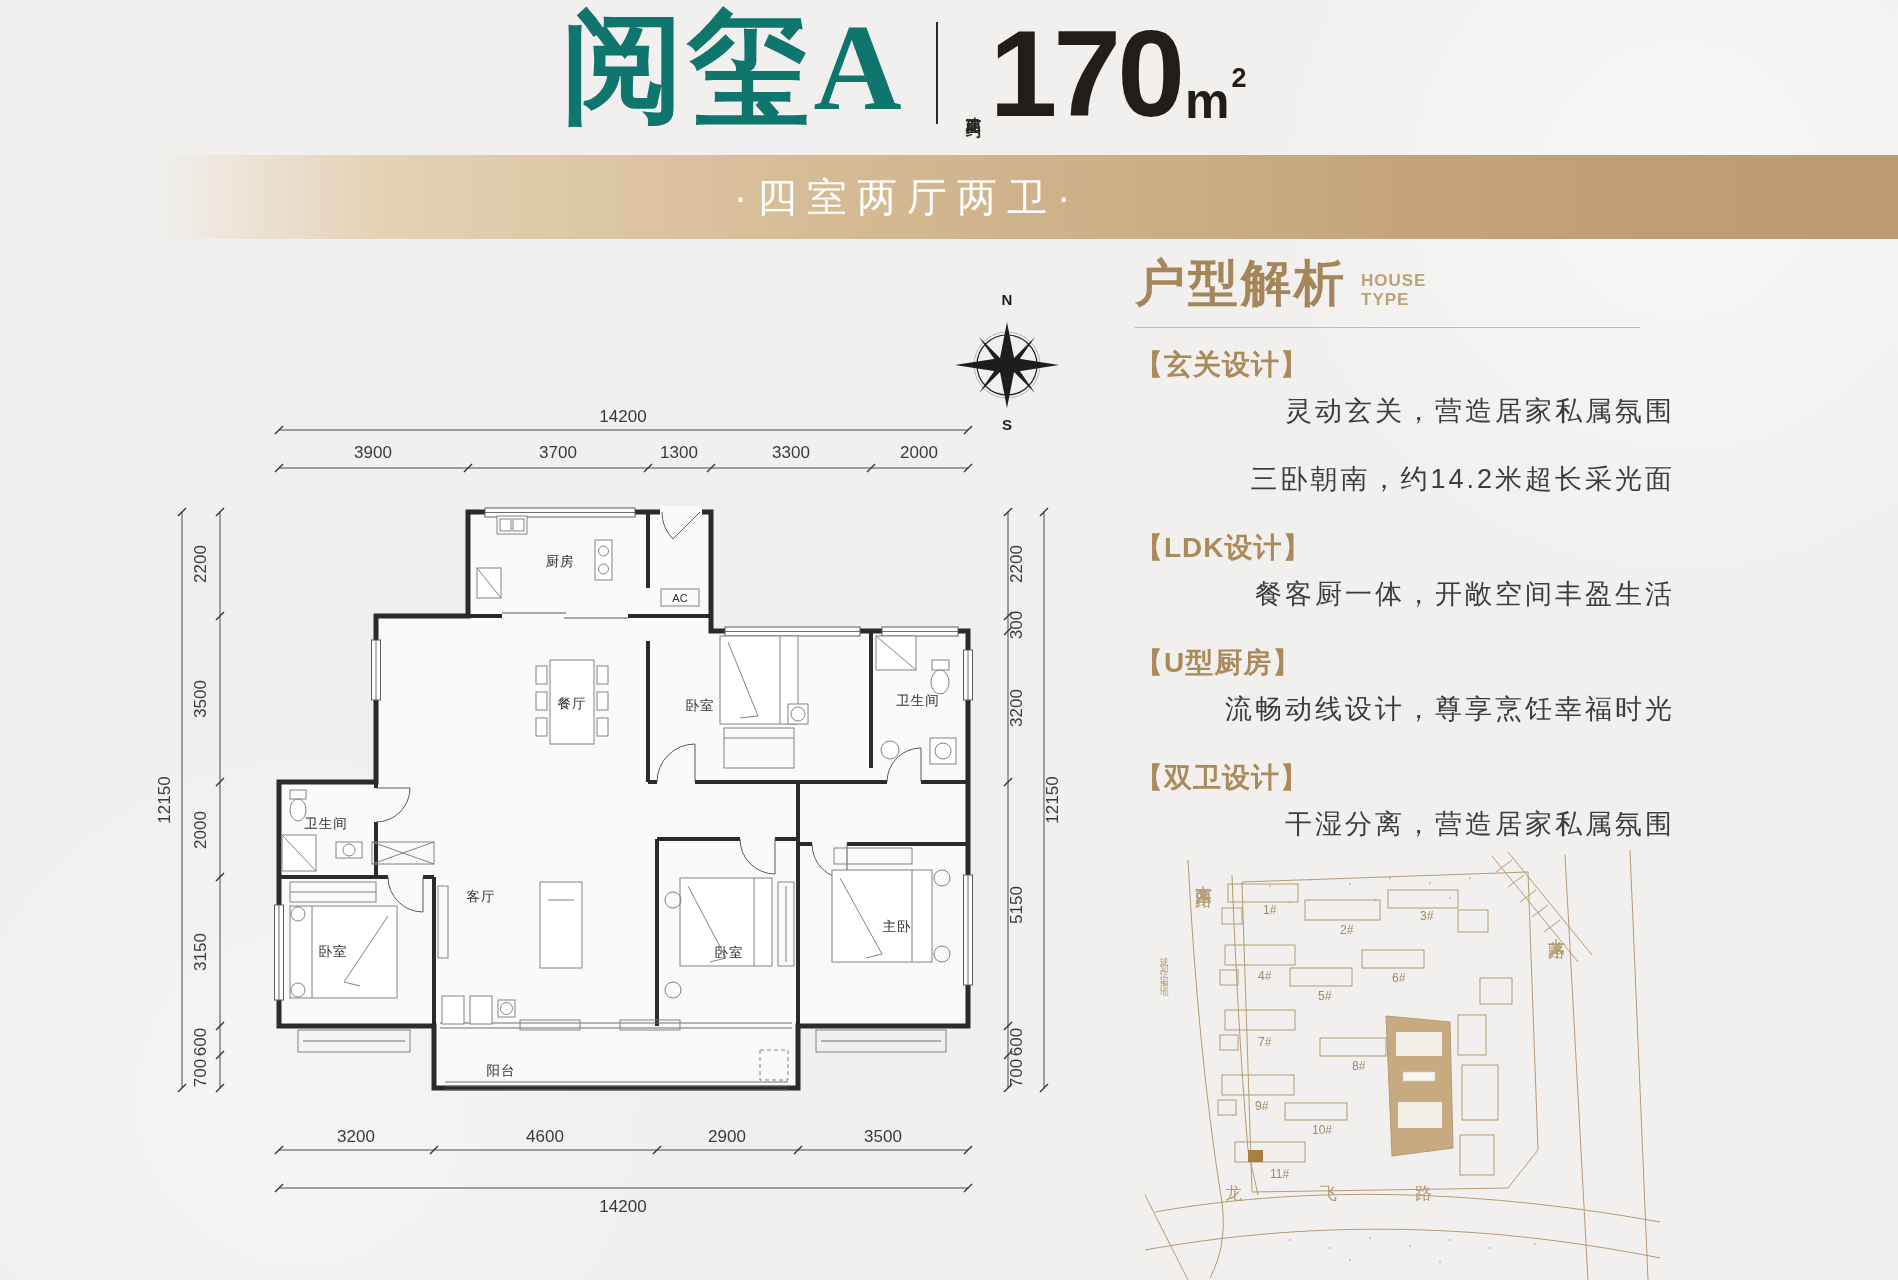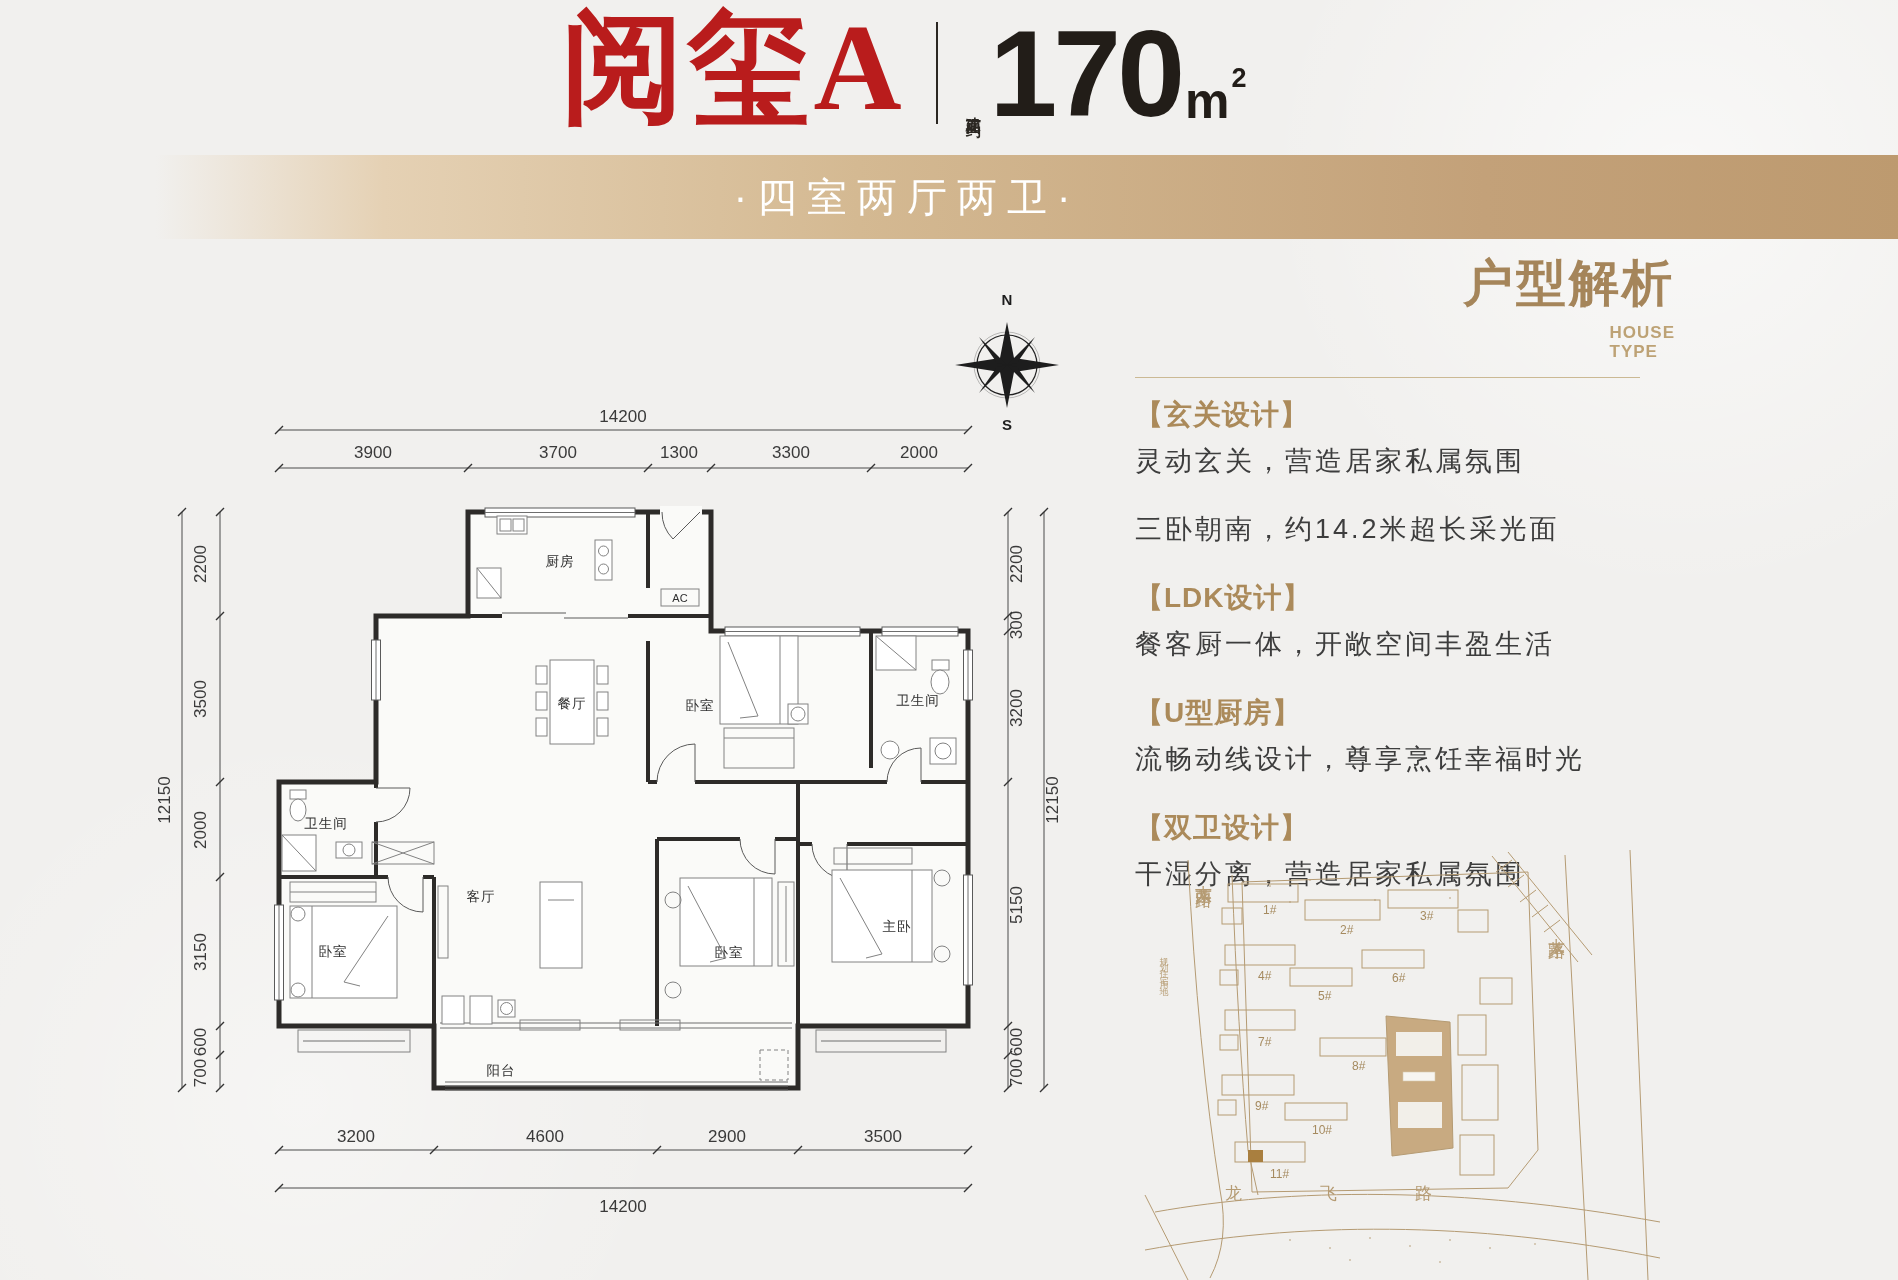--- a/index.html
+++ b/index.html
@@ -7,41 +7,41 @@
     width:1898px;height:1280px;position:relative;overflow:hidden;
     font-family:"Liberation Sans",sans-serif;
     background:
       radial-gradient(circle at 1680px 180px, rgba(255,255,255,.55), rgba(241,240,238,0) 420px),
       radial-gradient(circle at 300px 1100px, rgba(255,255,255,.35), rgba(241,240,238,0) 380px),
       #f1f0ee;
     color:#333;
   }
   
   .header{position:absolute;top:4px;left:0;width:100%;display:flex;justify-content:center;align-items:flex-start;transform:translateX(-46px);}
-  .title{font-family:"Liberation Serif",serif;font-weight:700;font-size:122px;line-height:1.05;color:#b91c1c;letter-spacing:4px;margin:0;}
+  .title{font-family:"Liberation Serif",serif;font-weight:700;font-size:122px;line-height:1.05;color:#0f766e;letter-spacing:4px;margin:0;}
   .title-divider{width:2px;height:102px;background:#2b2722;margin:18px 26px 0 30px;}
   .area-group{display:flex;align-items:flex-end;margin-top:14px;justify-content:flex-end;}
   .area-label{writing-mode:vertical-rl;text-orientation:upright;font-size:15px;letter-spacing:3px;color:#2b2722;margin:0 7px 16px 0;font-weight:700;}
   .area-num{font-size:122px;font-weight:800;letter-spacing:-4px;line-height:.92;color:#221d18;}
   .area-unit{font-size:50px;font-weight:800;color:#221d18;margin-left:4px;}
   .area-sup{font-size:27px;font-weight:800;color:#221d18;position:relative;top:-36px;left:2px;}
   
   .banner{position:absolute;top:155px;left:4px;width:100%;height:84px;
     background:linear-gradient(to right, rgba(241,240,238,0) 8%, #e5d1b4 20%, #d4b992 45%, #c3a179 78%, #bd9a6f 100%);}
   .banner-text{width:100%;text-align:center;line-height:84px;font-size:40px;color:#ffffff;letter-spacing:10px;font-weight:500;transform:translateX(-46px);}
   
   .analysis{position:absolute;left:1135px;top:256px;width:540px;}
-  .analysis-titlerow{display:flex;align-items:flex-end;flex-direction:column;}
+  .analysis-titlerow{display:flex;align-items:center;}
   .analysis-title{font-size:50px;font-weight:700;color:#a5855a;letter-spacing:3px;margin:0;line-height:1.1;}
   .analysis-sub{margin:12px 0 0 14px;font-size:17px;color:#bda275;line-height:19px;letter-spacing:1px;font-weight:700;}
   .analysis-rule{border:none;border-top:1px solid #cbb994;width:505px;margin:16px 0 0 0;}
   .sections{margin-top:18px;}
   .section{margin-bottom:32px;}
   .section h3{font-size:28px;font-weight:700;color:#ab8a5a;margin:0 0 9px 0;letter-spacing:1px;}
-  .section p{font-size:27px;color:#3d3d3d;margin:0;letter-spacing:3px;}
+  .section p{font-size:27px;color:#3d3d3d;margin:0;letter-spacing:3px;text-align:right;}
   
   svg{position:absolute;}
   .dimline{stroke:#4a4a4a;stroke-width:1;}
   .tick{stroke:#333;stroke-width:1.4;}
   .dimtxt{font-size:17px;fill:#3a3a3a;font-family:"Liberation Sans",sans-serif;}
   .roomtxt{font-size:13.5px;fill:#2e2e2e;letter-spacing:1px;font-family:"Liberation Sans",sans-serif;}
   .actxt{font-size:11px;fill:#2e2e2e;font-family:"Liberation Sans",sans-serif;}
   .wall{stroke:#2d2b29;stroke-width:5;fill:#fafaf8;}
   .iwall{stroke:#2d2b29;stroke-width:4;fill:none;}
   .thin{stroke:#6e6e6e;stroke-width:1;fill:none;}

